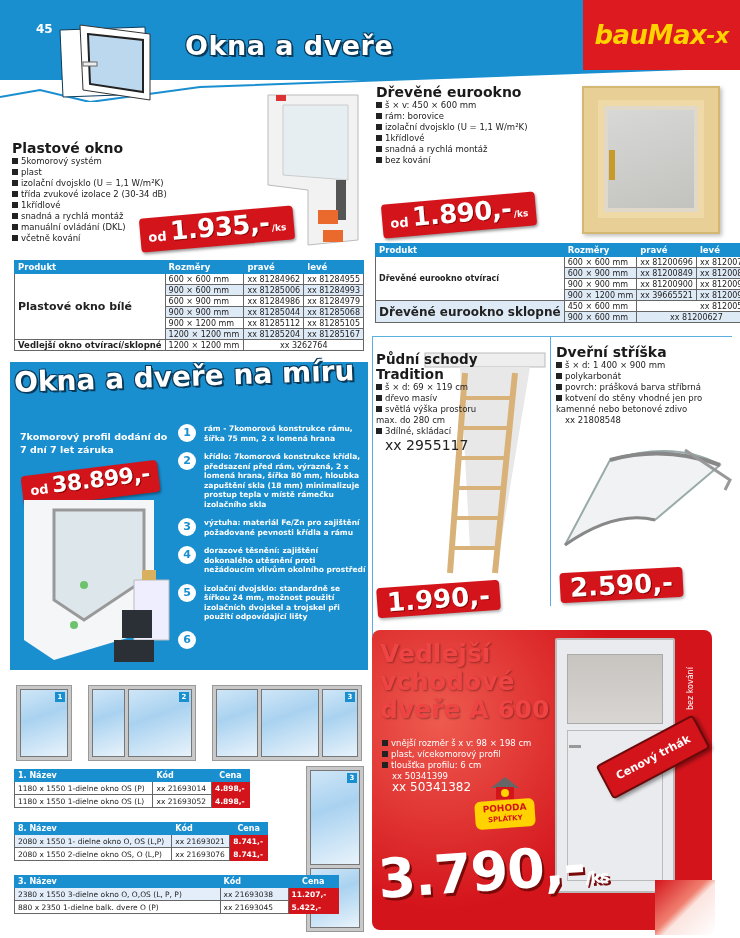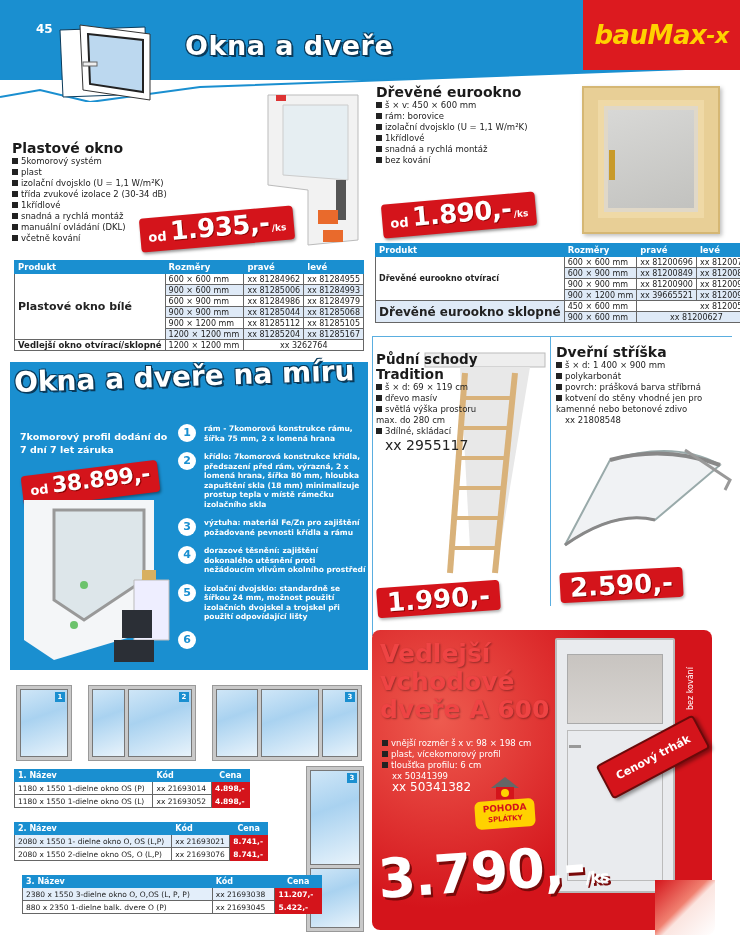--- a/index.html
+++ b/index.html
@@ -286,37 +286,37 @@
   <tr>
         <td>1180 x 1550 1-dielne okno OS (L)</td>
         <td>xx 21693052</td>
         <td class="pr">4.898,-</td>
       </tr>
 </tbody>
   </table>
 <table class="abs ptab" style="left:14px;top:822px;width:254px">
   <tbody>
       <tr>
-        <th>2. Název</th>
+        <th>8. Název</th>
         <th>Kód</th>
         <th class="c">Cena</th>
       </tr>
   <tr class="alt">
         <td>2080 x 1550 1- dielne okno O, OS (L,P)</td>
         <td>xx 21693021</td>
         <td class="pr">8.741,-</td>
       </tr>
   <tr>
         <td>2080 x 1550 2-dielne okno OS, O (L,P)</td>
         <td>xx 21693076</td>
         <td class="pr">8.741,-</td>
       </tr>
 </tbody>
   </table>
-<table class="abs ptab" style="left:22px;top:875px;width:300px">
+<table class="abs ptab" style="left:14px;top:875px;width:325px">
   <tbody>
       <tr>
         <th>3. Název</th>
         <th>Kód</th>
         <th class="c">Cena</th>
       </tr>
   <tr class="alt">
         <td>2380 x 1550 3-dielne okno O, O,OS (L, P, P)</td>
         <td>xx 21693038</td>
         <td class="pr">11.207,-</td>

